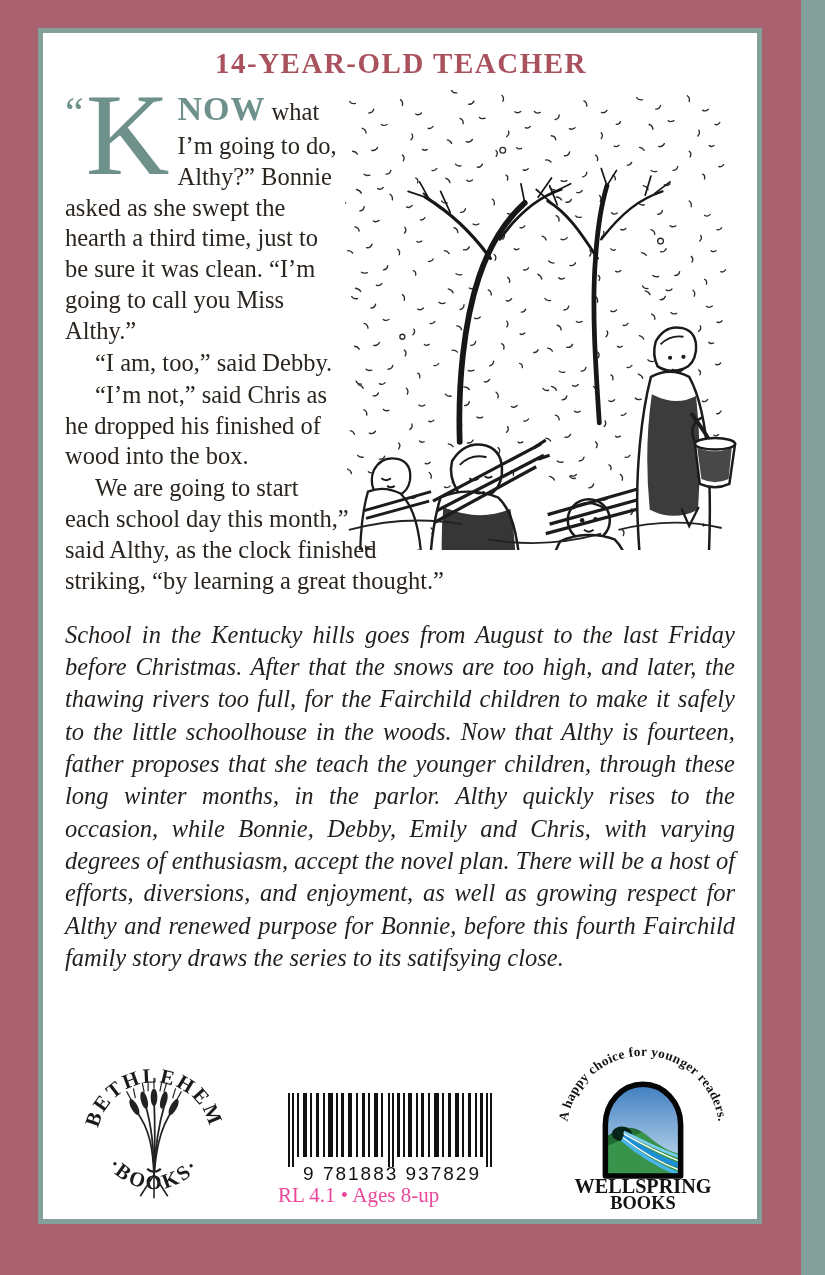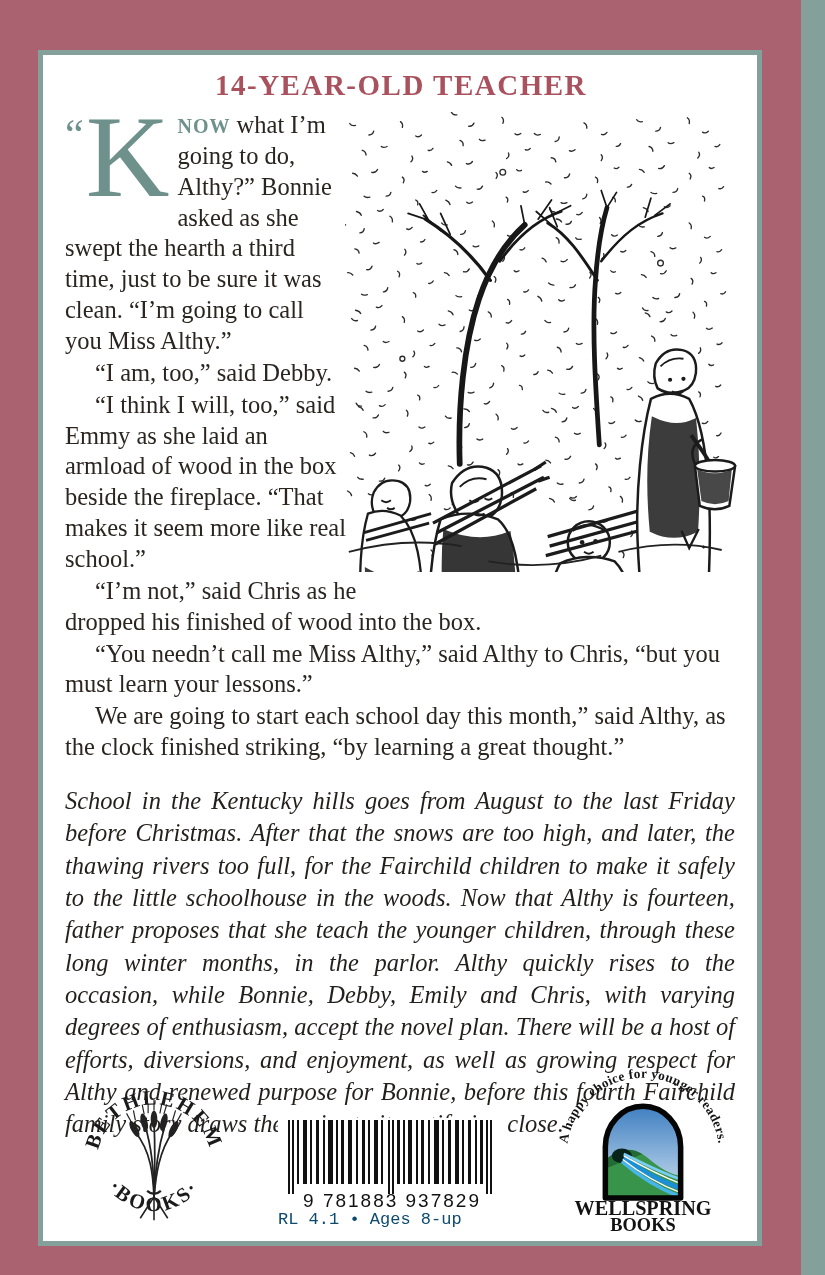--- a/index.html
+++ b/index.html
@@ -7,21 +7,21 @@
     width:825px; height:1275px; position:relative;
     background:#ab6270;
     font-family:"Liberation Serif", serif;
     overflow:hidden;
   }
   .spine-stripe {
     position:absolute; top:0; right:0; width:24px; height:1275px;
     background:#84a09b;
   }
   .page {
-    position:absolute; left:38px; top:50px;
+    position:absolute; left:38px; top:28px;
     width:714px; height:1186px;
     background:#ffffff;
     border:5px solid #84a09b;
   }
   .page-inner {
     position:relative; height:100%; box-sizing:border-box;
     padding:10px 20px 0 22px;
   }
   .title {
     margin:4px 0 8px; text-align:center;
@@ -39,34 +39,34 @@
   .first-para { text-indent:0; }
   .dropcap-wrap { float:left; height:90px; margin:6px 8px 0 0; white-space:nowrap; }
   .dc-quote {
     display:inline-block; vertical-align:top;
     font-size:42px; line-height:0.9; color:#6e918c; margin-right:2px;
   }
   .dc-letter {
     display:inline-block; vertical-align:top;
     font-size:116px; line-height:0.72; color:#6e918c; font-weight:normal;
   }
-  .lead-caps { color:#6e918c; font-size:20px; letter-spacing:1px; font-weight:bold; }
+  .lead-caps { color:#6e918c; font-size:34px; letter-spacing:1px; font-weight:bold; }
   .synopsis {
     clear:both; margin:22px 2px 0 0;
     font-style:italic; font-size:24.5px; line-height:1.32;
     color:#231f1c; text-align:justify;
   }
   .footer {
     position:absolute; left:26px; right:16px; bottom:8px;
     display:flex; justify-content:space-between; align-items:flex-end;
   }
   .barcode-block { width:228px; padding-bottom:2px; }
   .barcode-caption {
-    font-family:Liberation Mono, monospace;
-    font-size:17px; line-height:1.22; color:#0c4a6e;
+    font-family:Liberation Serif, serif;
+    font-size:21px; line-height:1.22; color:#ec4899;
   }
   .logo-circ-text { font-family:"Liberation Serif", serif; font-weight:bold; fill:#1a1a1a; }
   .ws-arc-text { font-family:"Liberation Serif", serif; font-weight:bold; fill:#141414; }
   .ws-name { font-family:"Liberation Serif", serif; font-weight:bold; fill:#121212; }
   svg { display:block; }
 </style>
 </head>
 <body>
 
 <div class="spine-stripe"></div>
@@ -220,23 +220,21 @@
         <g stroke="#1b1b1b" stroke-width="2.4" fill="none">
           <path d="M352 430 l8 18 l10 -20"></path>
             <path d="M374 446 l2 2"></path>
         </g>
       </svg>
 
       <p class="para first-para">
         <span class="dropcap-wrap"><span class="dc-quote">“</span><span class="dc-letter">K</span></span><span class="lead-caps">NOW</span><span> what I’m going to do, Althy?” Bonnie asked as she swept the hearth a third time, just to be sure it was clean. “I’m going to call you Miss Althy.”</span>
       </p>
       <p class="para">“I am, too,” said Debby.</p>
-      <p class="para">“I think I will, too,” said Emmy as she laid an armload of wood in the box beside the fireplace. “That makes it seem more like real school.”</p>
       <p class="para">“I’m not,” said Chris as he dropped his finished of wood into the box.</p>
-      <p class="para">“You needn’t call me Miss Althy,” said Althy to Chris, “but you must learn your lessons.”</p>
       <p class="para">We are going to start each school day this month,” said Althy, as the clock finished striking, “by learning a great thought.”</p>
     </div>
 
     <div class="synopsis">School in the Kentucky hills goes from August to the last Friday before Christmas. After that the snows are too high, and later, the thawing rivers too full, for the Fairchild children to make it safely to the little schoolhouse in the woods. Now that Althy is fourteen, father proposes that she teach the younger children, through these long winter months, in the parlor. Althy quickly rises to the occasion, while Bonnie, Debby, Emily and Chris, with varying degrees of enthusiasm, accept the novel plan. There will be a host of efforts, diversions, and enjoyment, as well as growing respect for Althy and renewed purpose for Bonnie, before this fourth Fairchild family story draws the series to its satifsying close.</div>
 
     <div class="footer">
 
       <svg width="170" height="152" viewBox="0 0 170 155" aria-hidden="true">
         <defs>
           <path id="bt-top" d="M 27,82 A 58 58 0 0 1 143,82" fill="none"></path>

